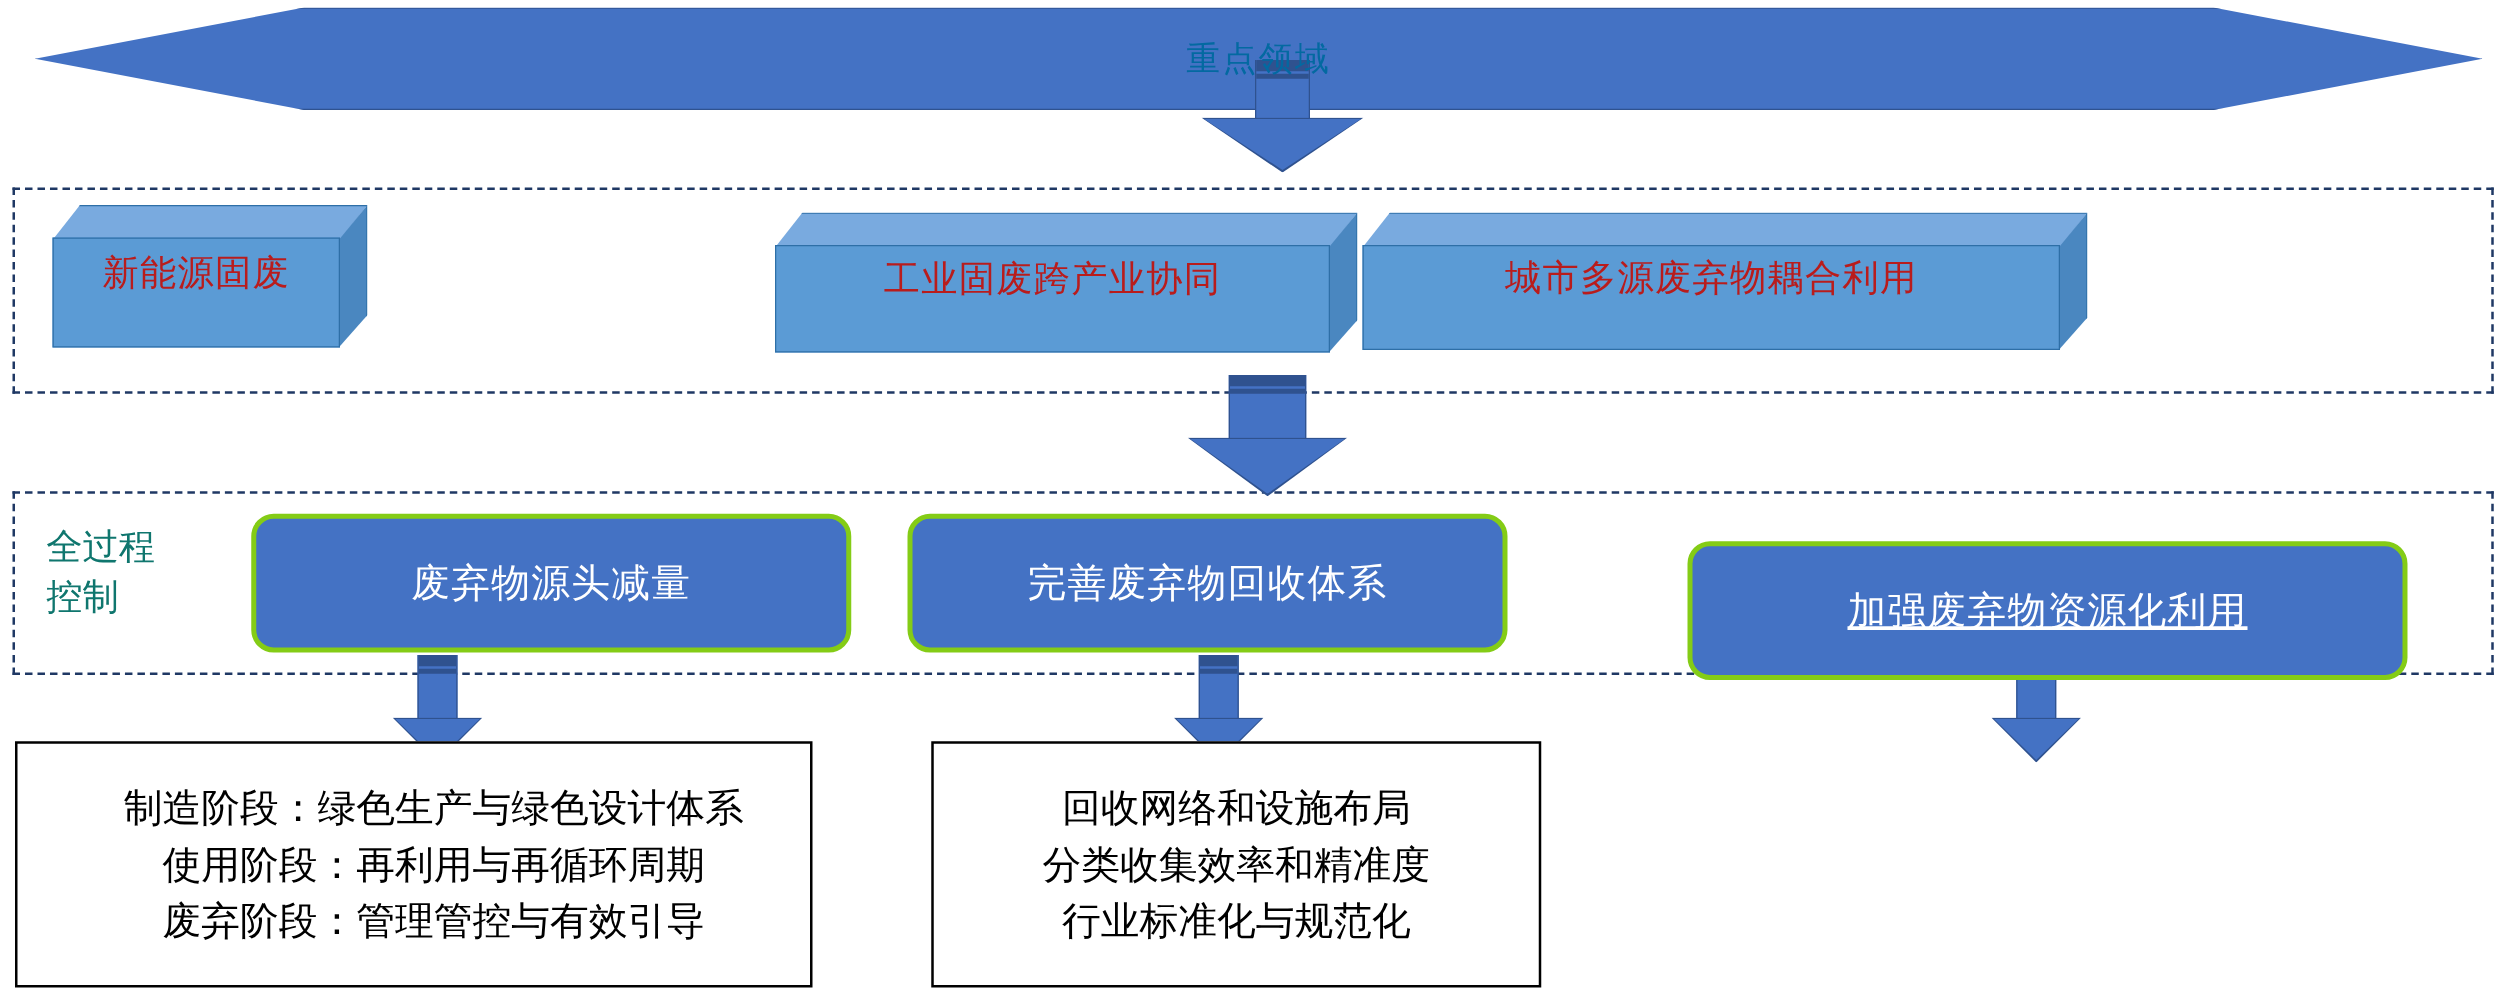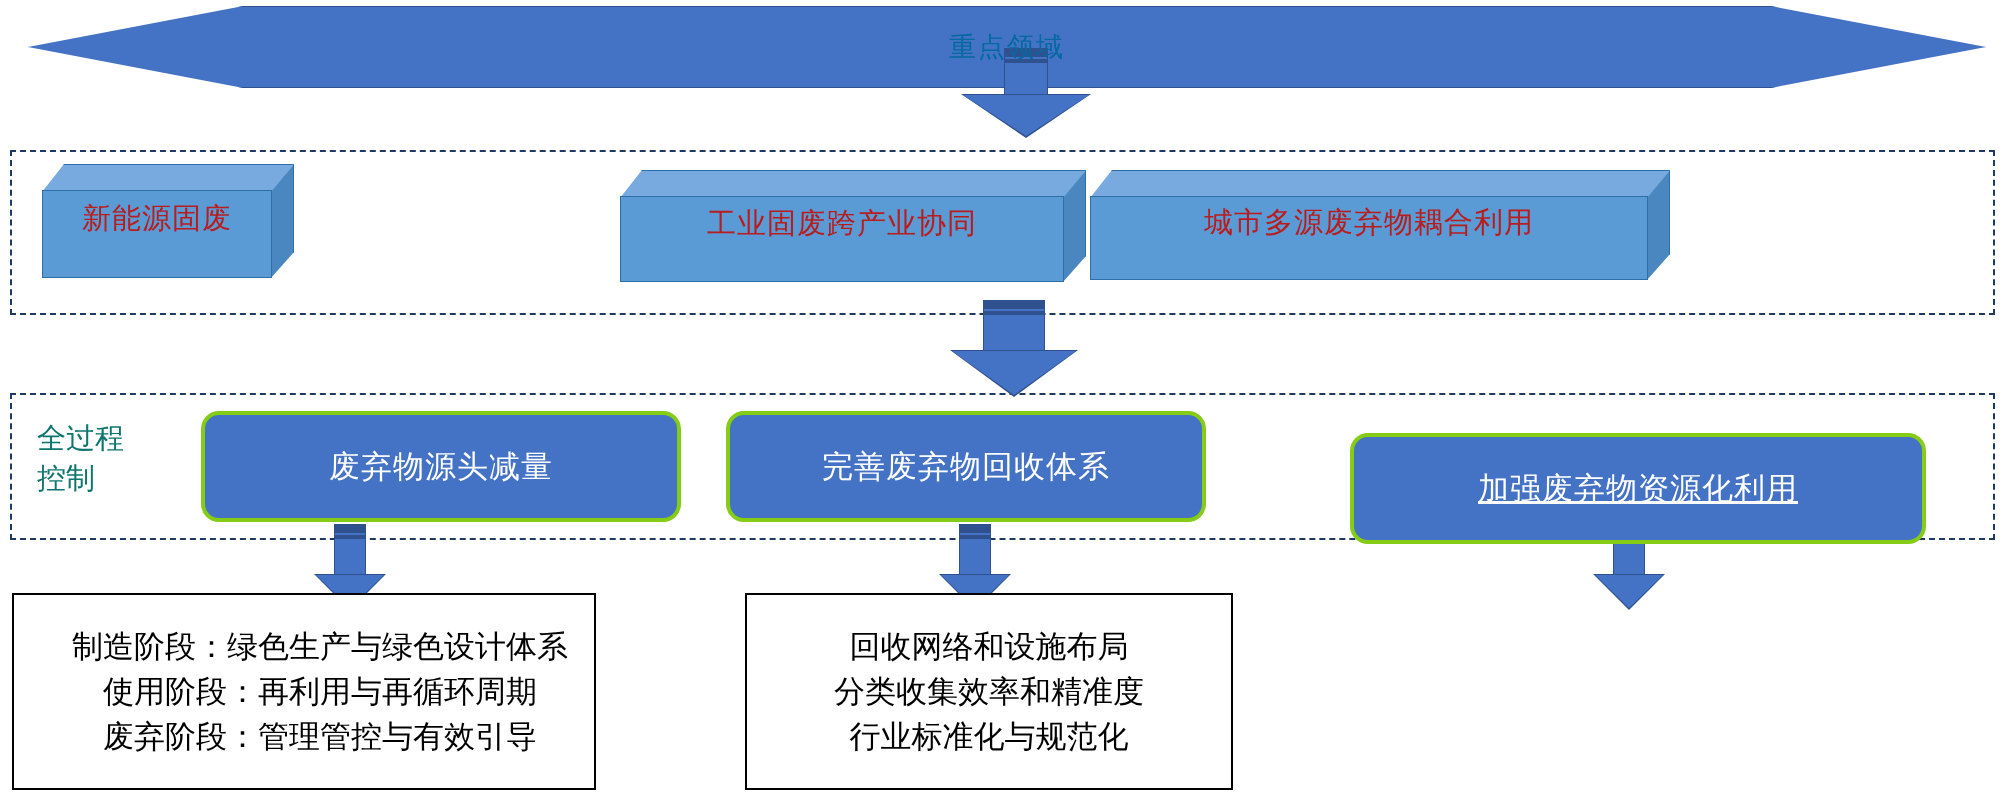--- a/index.html
+++ b/index.html
@@ -231,21 +231,21 @@
     justify-content: center;
     z-index: 4;
   }
   .detail-box .lines {
     text-align: center;
     color: #000000;
     font-size: 31px;
     line-height: 45px;
     white-space: pre-line;
   }
-  #detail-box-0 { left: 12px;   top: 593px; width: 584px; height: 197px; padding-left: 32px; }
+  #detail-box-0 { left: 12px;   top: 593px; width: 638px; height: 197px; padding-left: 32px; }
   #detail-box-1 { left: 745px;  top: 593px; width: 488px; height: 197px; }
   #detail-box-2 { left: 1366px; top: 593px; width: 625px; height: 197px; }
 </style>
 </head>
 <body>
 
 <div class="canvas">
 
   <div class="hex-wrap">
     <div class="hex-shape"></div>

